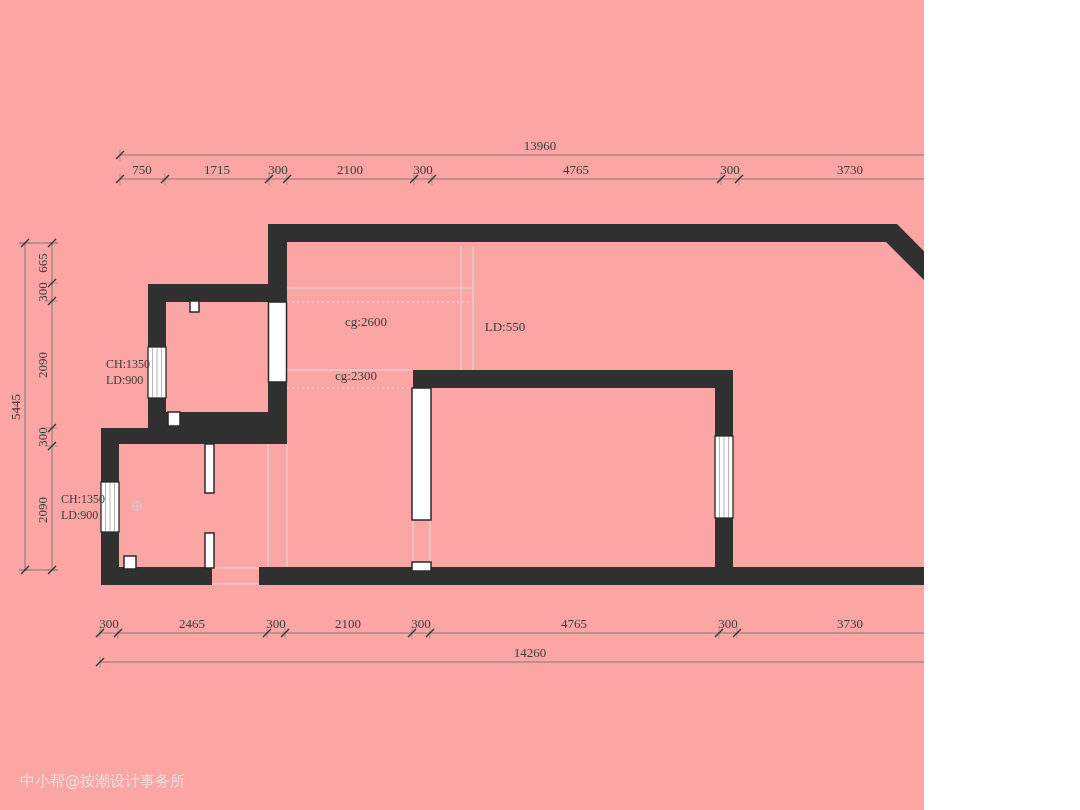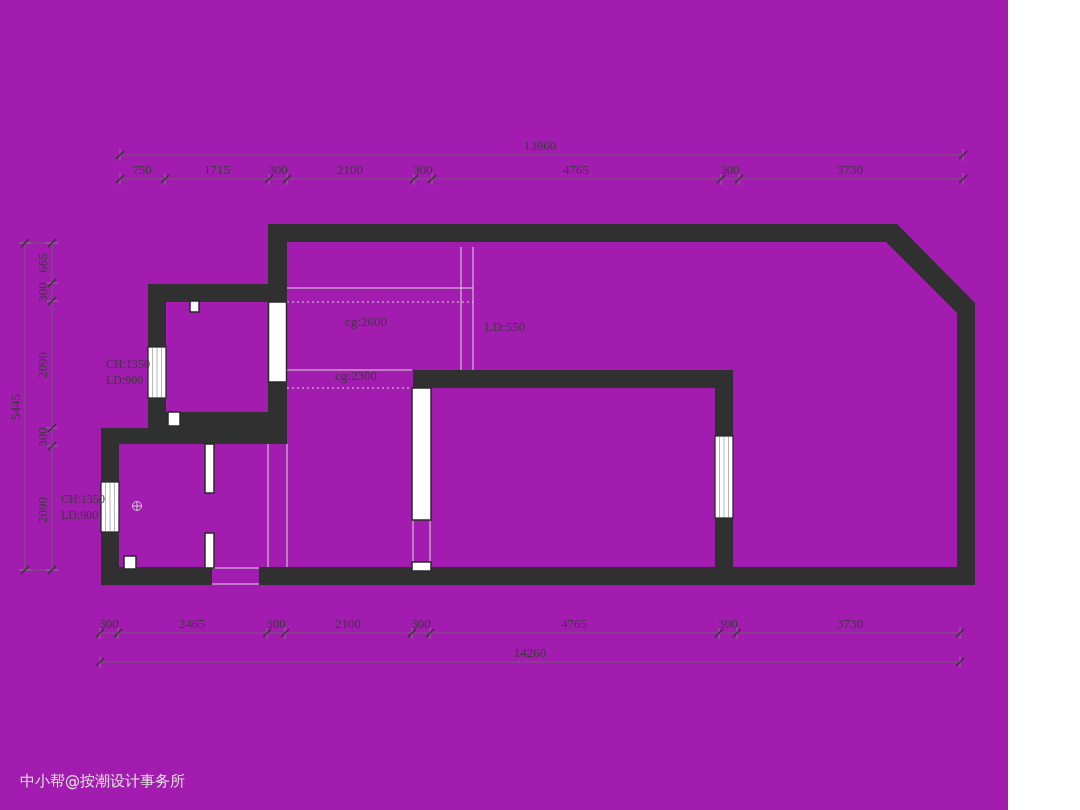--- a/index.html
+++ b/index.html
@@ -1,19 +1,19 @@
 <!DOCTYPE html>
 <html><head>
 <meta charset="utf-8">
 <style>
   html,body{margin:0;padding:0;background:#ffffff;}
   .canvas{
     position:relative;
-    width:1008px;height:810px;
-    background:#a21caf;
+    width:924px;height:810px;
+    background:#fca5a5;
     font-family:"Liberation Serif", serif;
     overflow:hidden;
     text-decoration:underline;
   }
   svg{display:block;}
   text{
     font-family:"Liberation Serif", serif;
     fill:#3b3b3b;
   }
   .dim-num{font-size:13px;}

